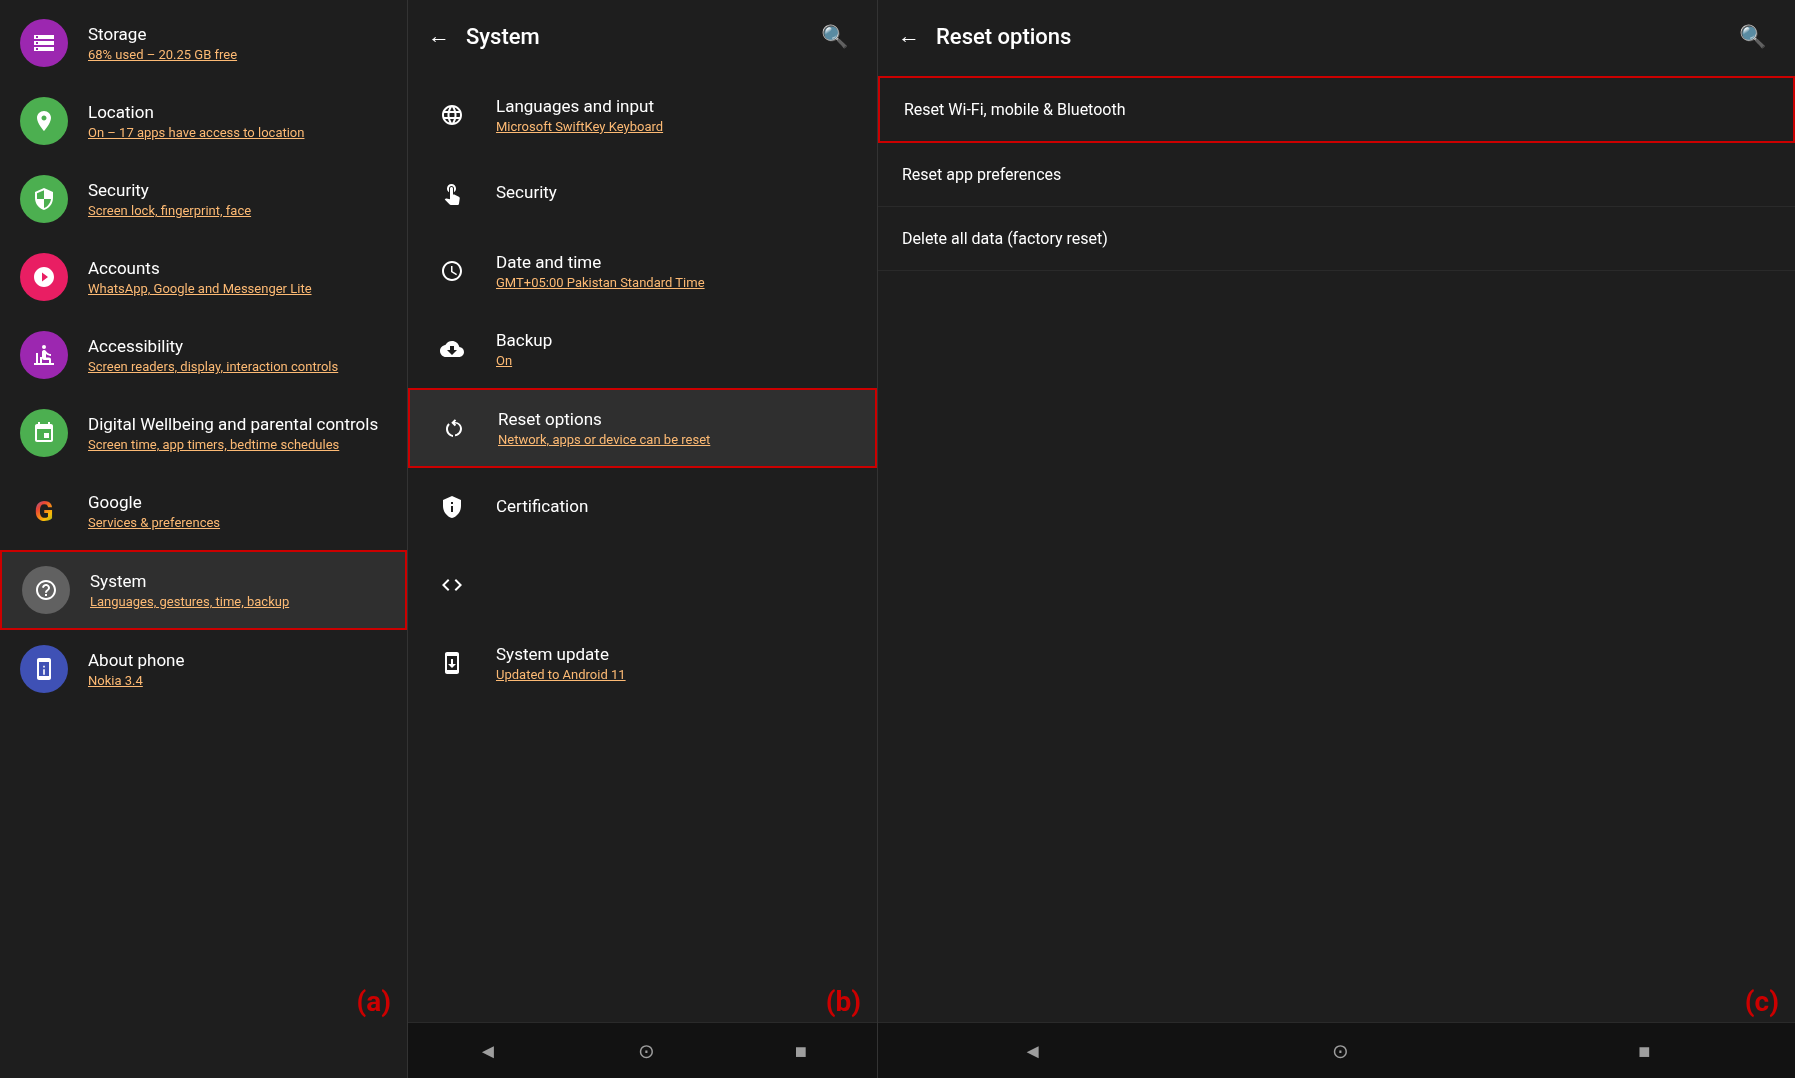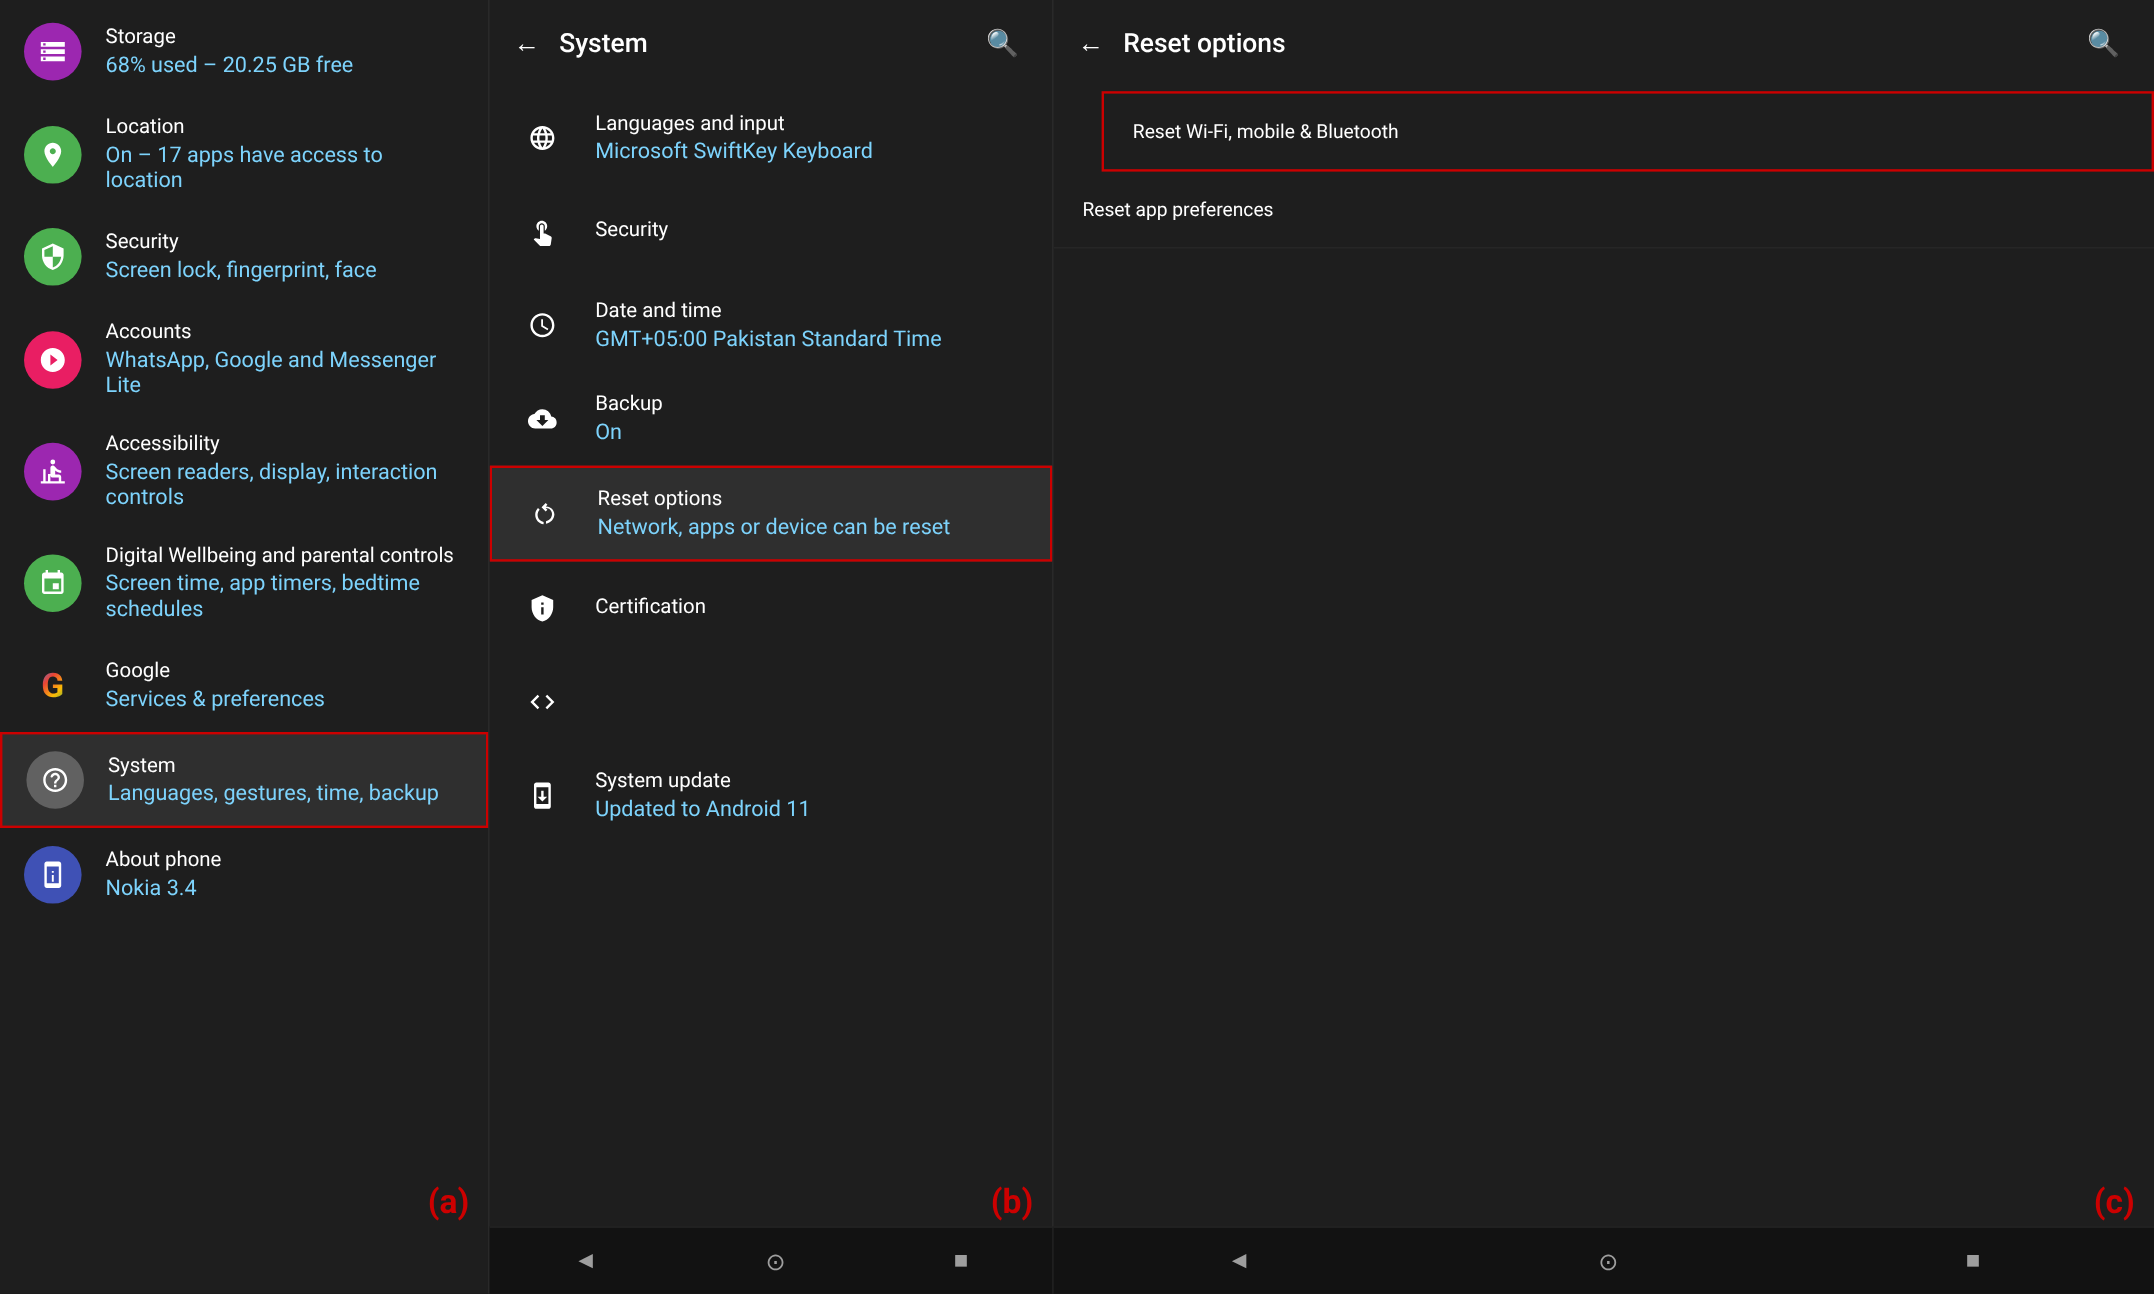--- a/index.html
+++ b/index.html
@@ -89,22 +89,23 @@
     .item-text {
       flex: 1;
     }
     .item-title {
       font-size: 17px;
       color: #ffffff;
       font-weight: 400;
       margin-bottom: 3px;
     }
     .item-subtitle {
-      font-size: 18px;
-      color: #7dd3fc;
+      font-size: 13px;
+      color: #fdba74;
+      text-decoration: underline;
     }
 
     
     .icon-storage { background: #9c27b0; }
     .icon-privacy { background: #00bcd4; }
     .icon-location { background: #4caf50; }
     .icon-security { background: #4caf50; }
     .icon-accounts { background: #e91e63; }
     .icon-accessibility { background: #9c27b0; }
     .icon-digital { background: #4caf50; }
@@ -139,21 +140,20 @@
     }
 
     
     .reset-option {
       padding: 22px 24px;
       cursor: pointer;
       border-bottom: 1px solid #2a2a2a;
     }
     .reset-option.highlighted {
       border: 2px solid #cc0000;
-      margin-left: 40px;
     }
     .reset-option-title {
       font-size: 16px;
       color: #ffffff;
       font-weight: 400;
     }
 
     
     .svg-icon {
       width: 24px;
@@ -408,20 +408,23 @@
   <div class="settings-list">
 
     <div class="reset-option highlighted">
       <div class="reset-option-title">Reset Wi-Fi, mobile &amp; Bluetooth</div>
     </div>
 
     <div class="reset-option">
       <div class="reset-option-title">Reset app preferences</div>
     </div>
 
+    <div class="reset-option">
+      <div class="reset-option-title">Delete all data (factory reset)</div>
+    </div>
   </div>
 
   <div class="bottom-nav">
     <span class="nav-btn">◄</span>
     <span class="nav-btn">⊙</span>
     <span class="nav-btn">■</span>
   </div>
 
   <div class="panel-label">(c)</div>
 </div>

